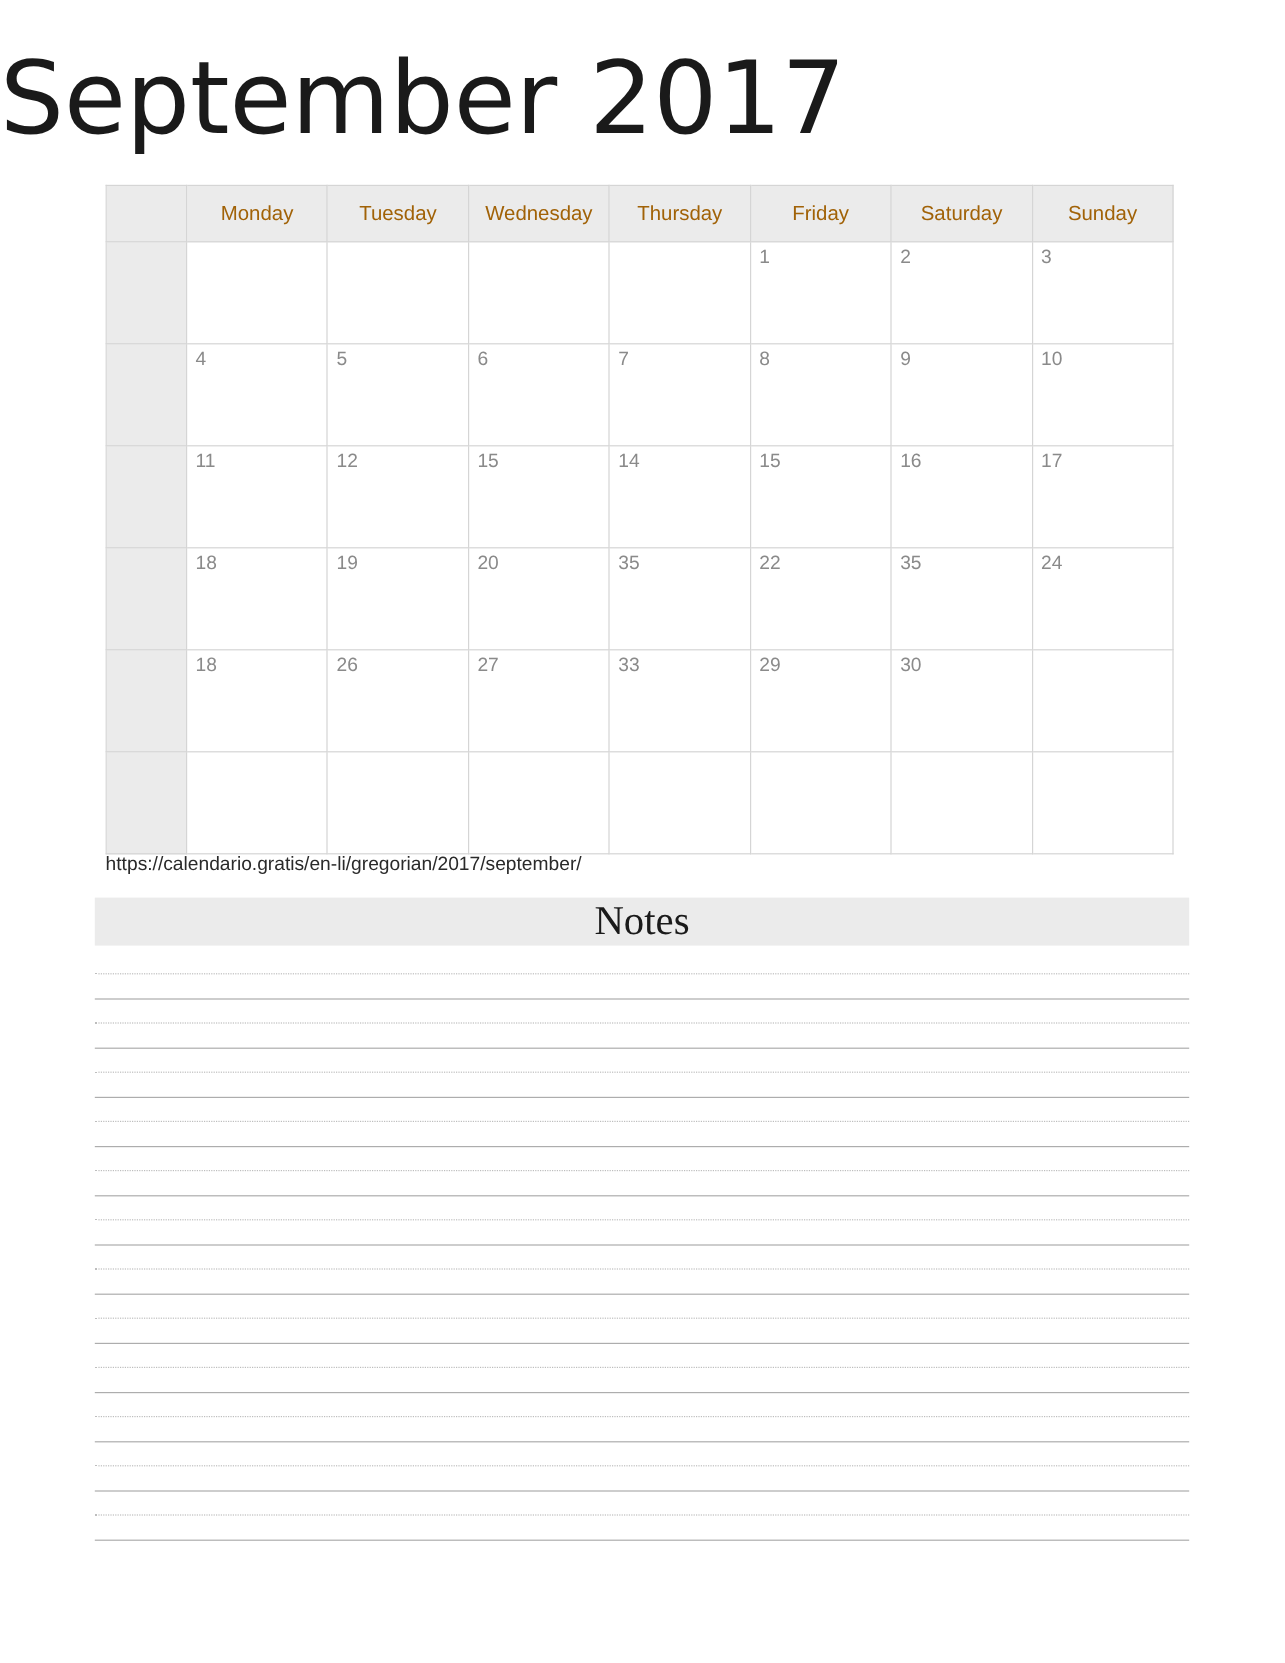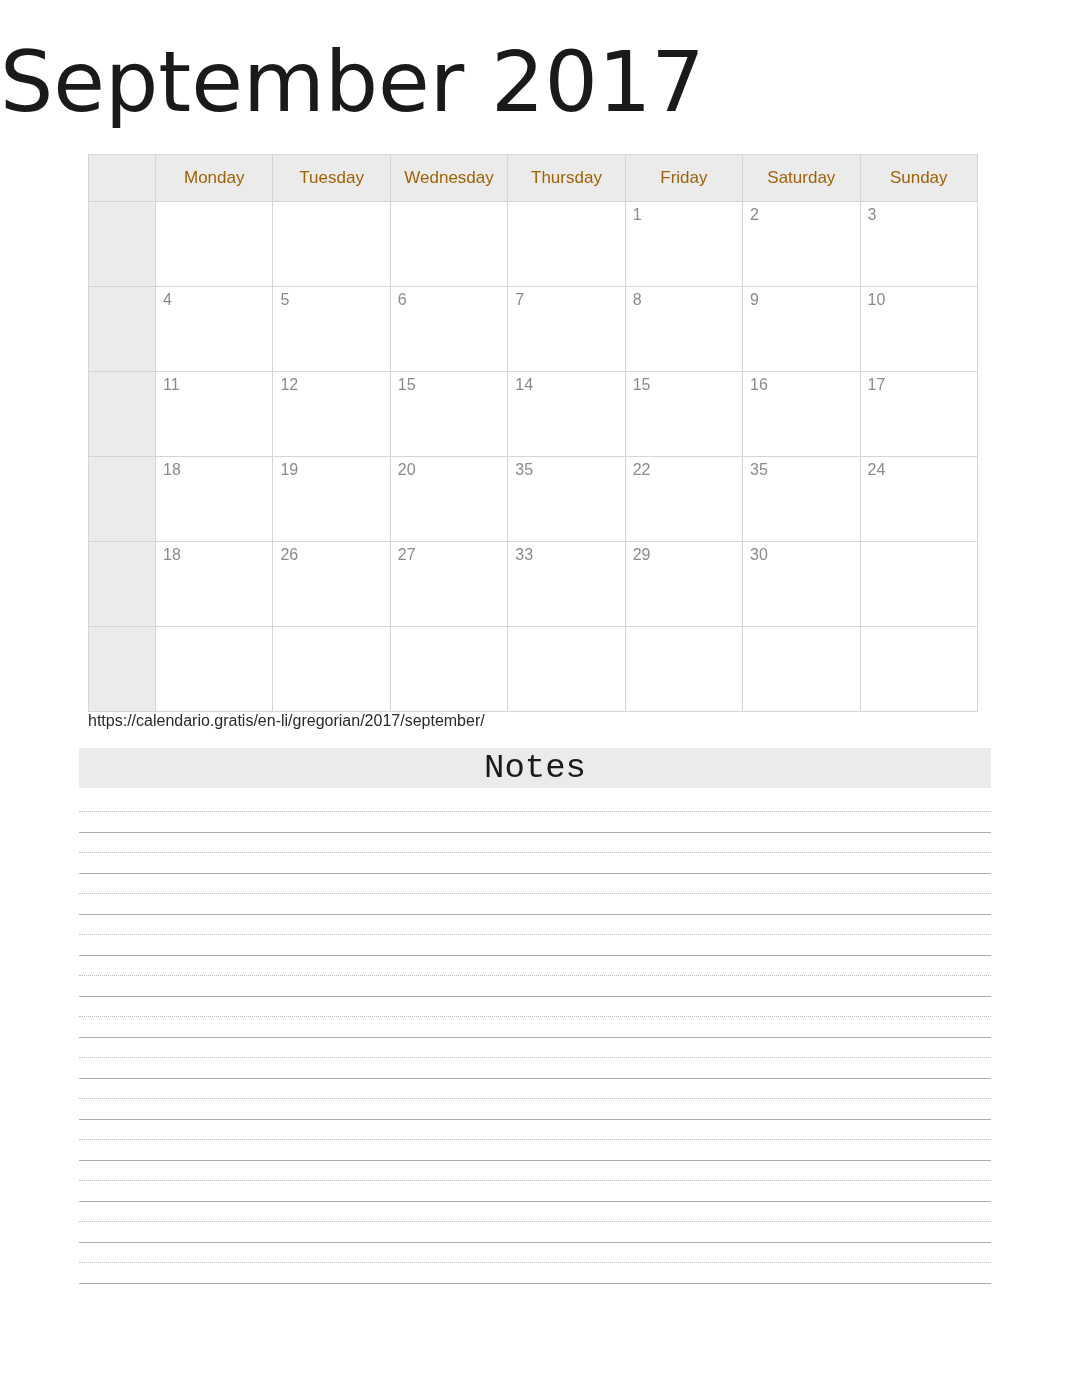--- a/index.html
+++ b/index.html
@@ -95,21 +95,21 @@
     top: 748px;
     width: 912px;
     height: 40px;
     background: #ebebeb;
     text-align: center;
   }
   .notes-header span {
     display: block;
     font-size: 34px;
     line-height: 40px;
-    font-family: Liberation Mono, monospace;
+    font-family: Liberation Serif, serif;
     color: #1a1a1a;
   }
   .notes-lines {
     position: absolute;
     left: 79px;
     top: 792px;
     width: 912px;
   }
   .note-line {
     height: 40px;

